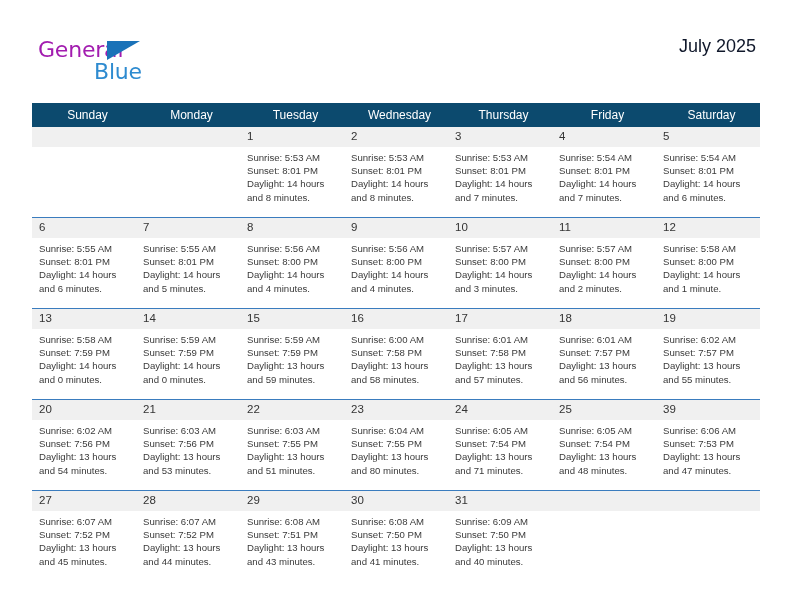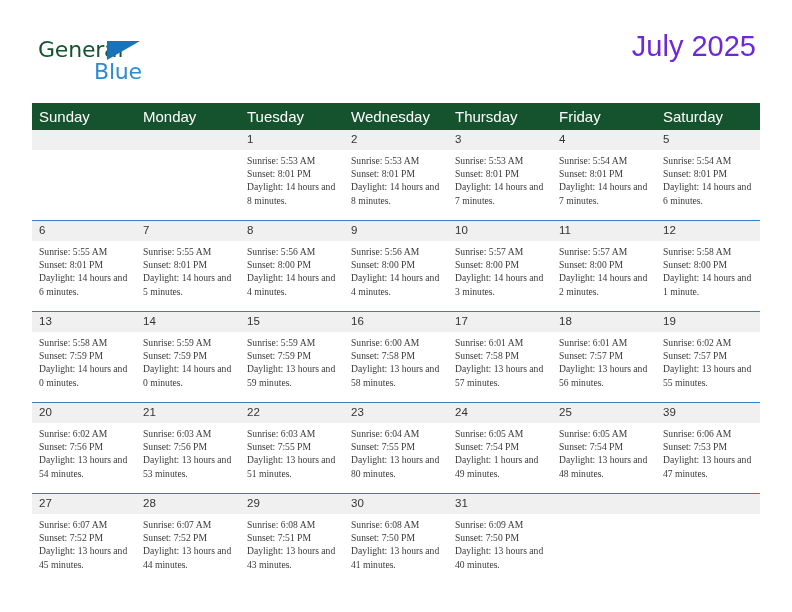--- a/index.html
+++ b/index.html
@@ -35,21 +35,21 @@
     top: 38px;
     width: 130px;
     height: 48px;
   }
   .logo-general {
     position: absolute;
     left: 0;
     top: 0;
     font-size: 22px;
     letter-spacing: -0.2px;
-    color: #14532d;
+    color: #a21caf;
     font-family: "DejaVu Sans", sans-serif;
     line-height: 24px;
   }
   .logo-tri {
     position: absolute;
     left: 69px;
     top: 3px;
     width: 0;
     height: 0;
     border-left: 33px solid #1a72b8;
@@ -65,22 +65,22 @@
     font-family: "DejaVu Sans", sans-serif;
     line-height: 24px;
   }
   .title-block {
     position: absolute;
     right: 36px;
     top: 30px;
     text-align: right;
   }
   .cal-title {
-    font-size: 29px;
-    color: #6d28d9;
+    font-size: 18px;
+    color: #0f172a;
     line-height: 32px;
     white-space: nowrap;
     text-align: right;
   }
   .cal-sub {
     font-size: 13.5px;
     color: #2e2e2e;
     line-height: 18px;
     margin-top: 10px;
     white-space: nowrap;
@@ -89,25 +89,25 @@
   
   .cal {
     position: absolute;
     left: 32px;
     top: 103px;
     width: 728px;
     border-collapse: collapse;
     table-layout: fixed;
   }
   .cal th {
-    background: #14532d;
+    background: #0c4a6e;
     color: #ffffff;
-    font-size: 15px;
+    font-size: 12px;
     font-weight: normal;
-    text-align: left;
+    text-align: center;
     padding: 5px 0 5px 7px;
     height: 12px;
     border: none;
   }
   .cal td {
     vertical-align: top;
     padding: 0;
     width: 104px;
     height: 90px;
     border-top: 1px solid #3a7cbe;
@@ -125,21 +125,20 @@
     line-height: 13px;
   }
   .daynum.empty {
     color: transparent;
   }
   .info {
     padding: 4px 5px 0 7px;
     font-size: 9.6px;
     line-height: 13.2px;
     color: #3a3a3a;
-    font-family: Liberation Serif, serif;
   }
   .info div {
     white-space: nowrap;
   }
   .info .daylight {
     white-space: normal;
   }
   .cell-blank .info {
     visibility: hidden;
   }
@@ -381,21 +380,21 @@
               <div>Sunrise: 6:04 AM</div>
               <div>Sunset: 7:55 PM</div>
               <div class="daylight">Daylight: 13 hours and 80 minutes.</div>
             </div>
           </td>
           <td>
             <div class="daynum">24</div>
             <div class="info">
               <div>Sunrise: 6:05 AM</div>
               <div>Sunset: 7:54 PM</div>
-              <div class="daylight">Daylight: 1 hours and 49 minutes.</div>
+              <div class="daylight">Daylight: 13 hours and 71 minutes.</div>
             </div>
           </td>
           <td>
             <div class="daynum">25</div>
             <div class="info">
               <div>Sunrise: 6:05 AM</div>
               <div>Sunset: 7:54 PM</div>
               <div class="daylight">Daylight: 13 hours and 48 minutes.</div>
             </div>
           </td>

